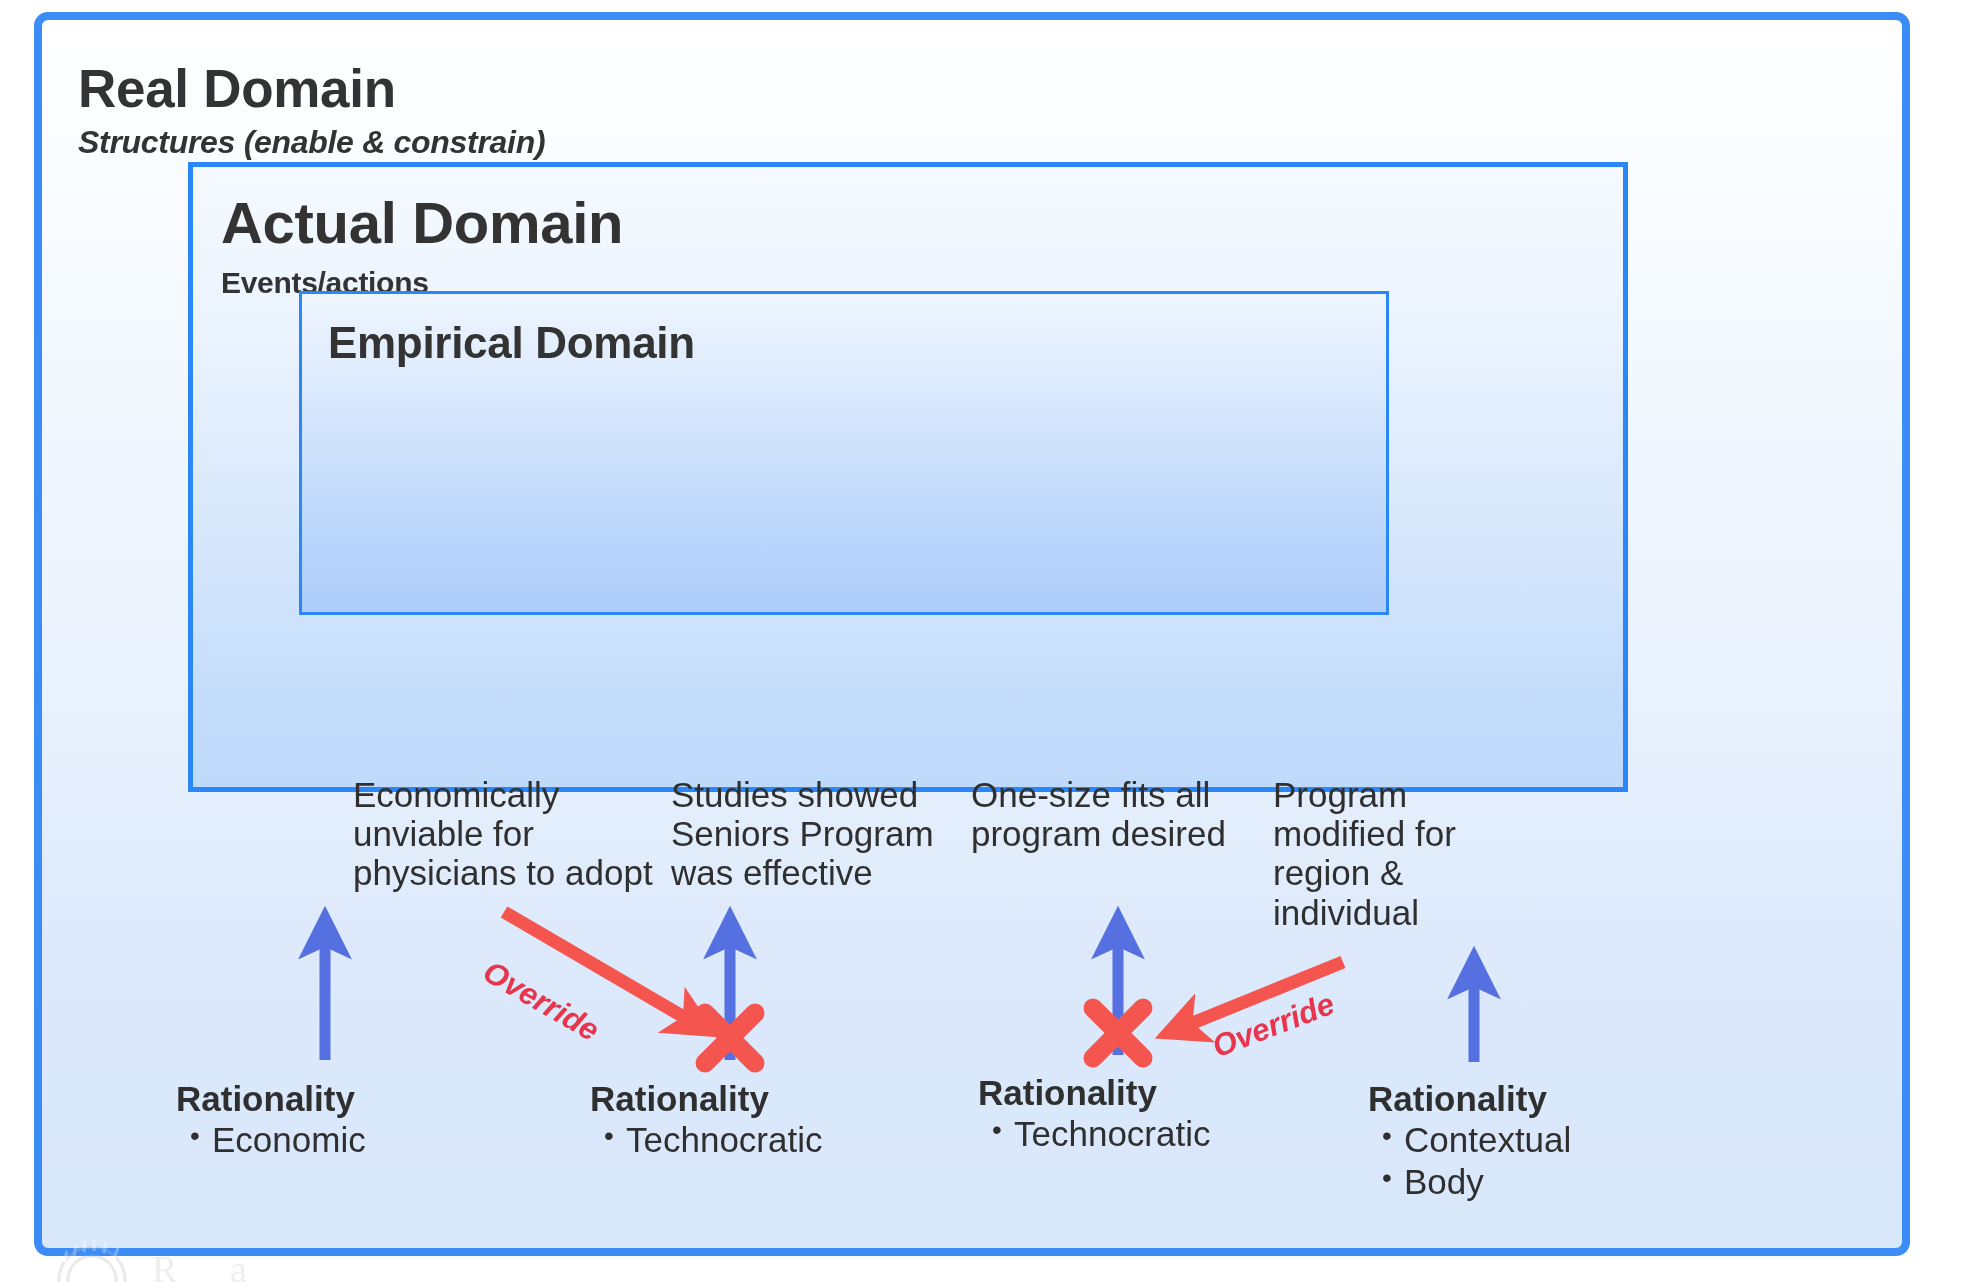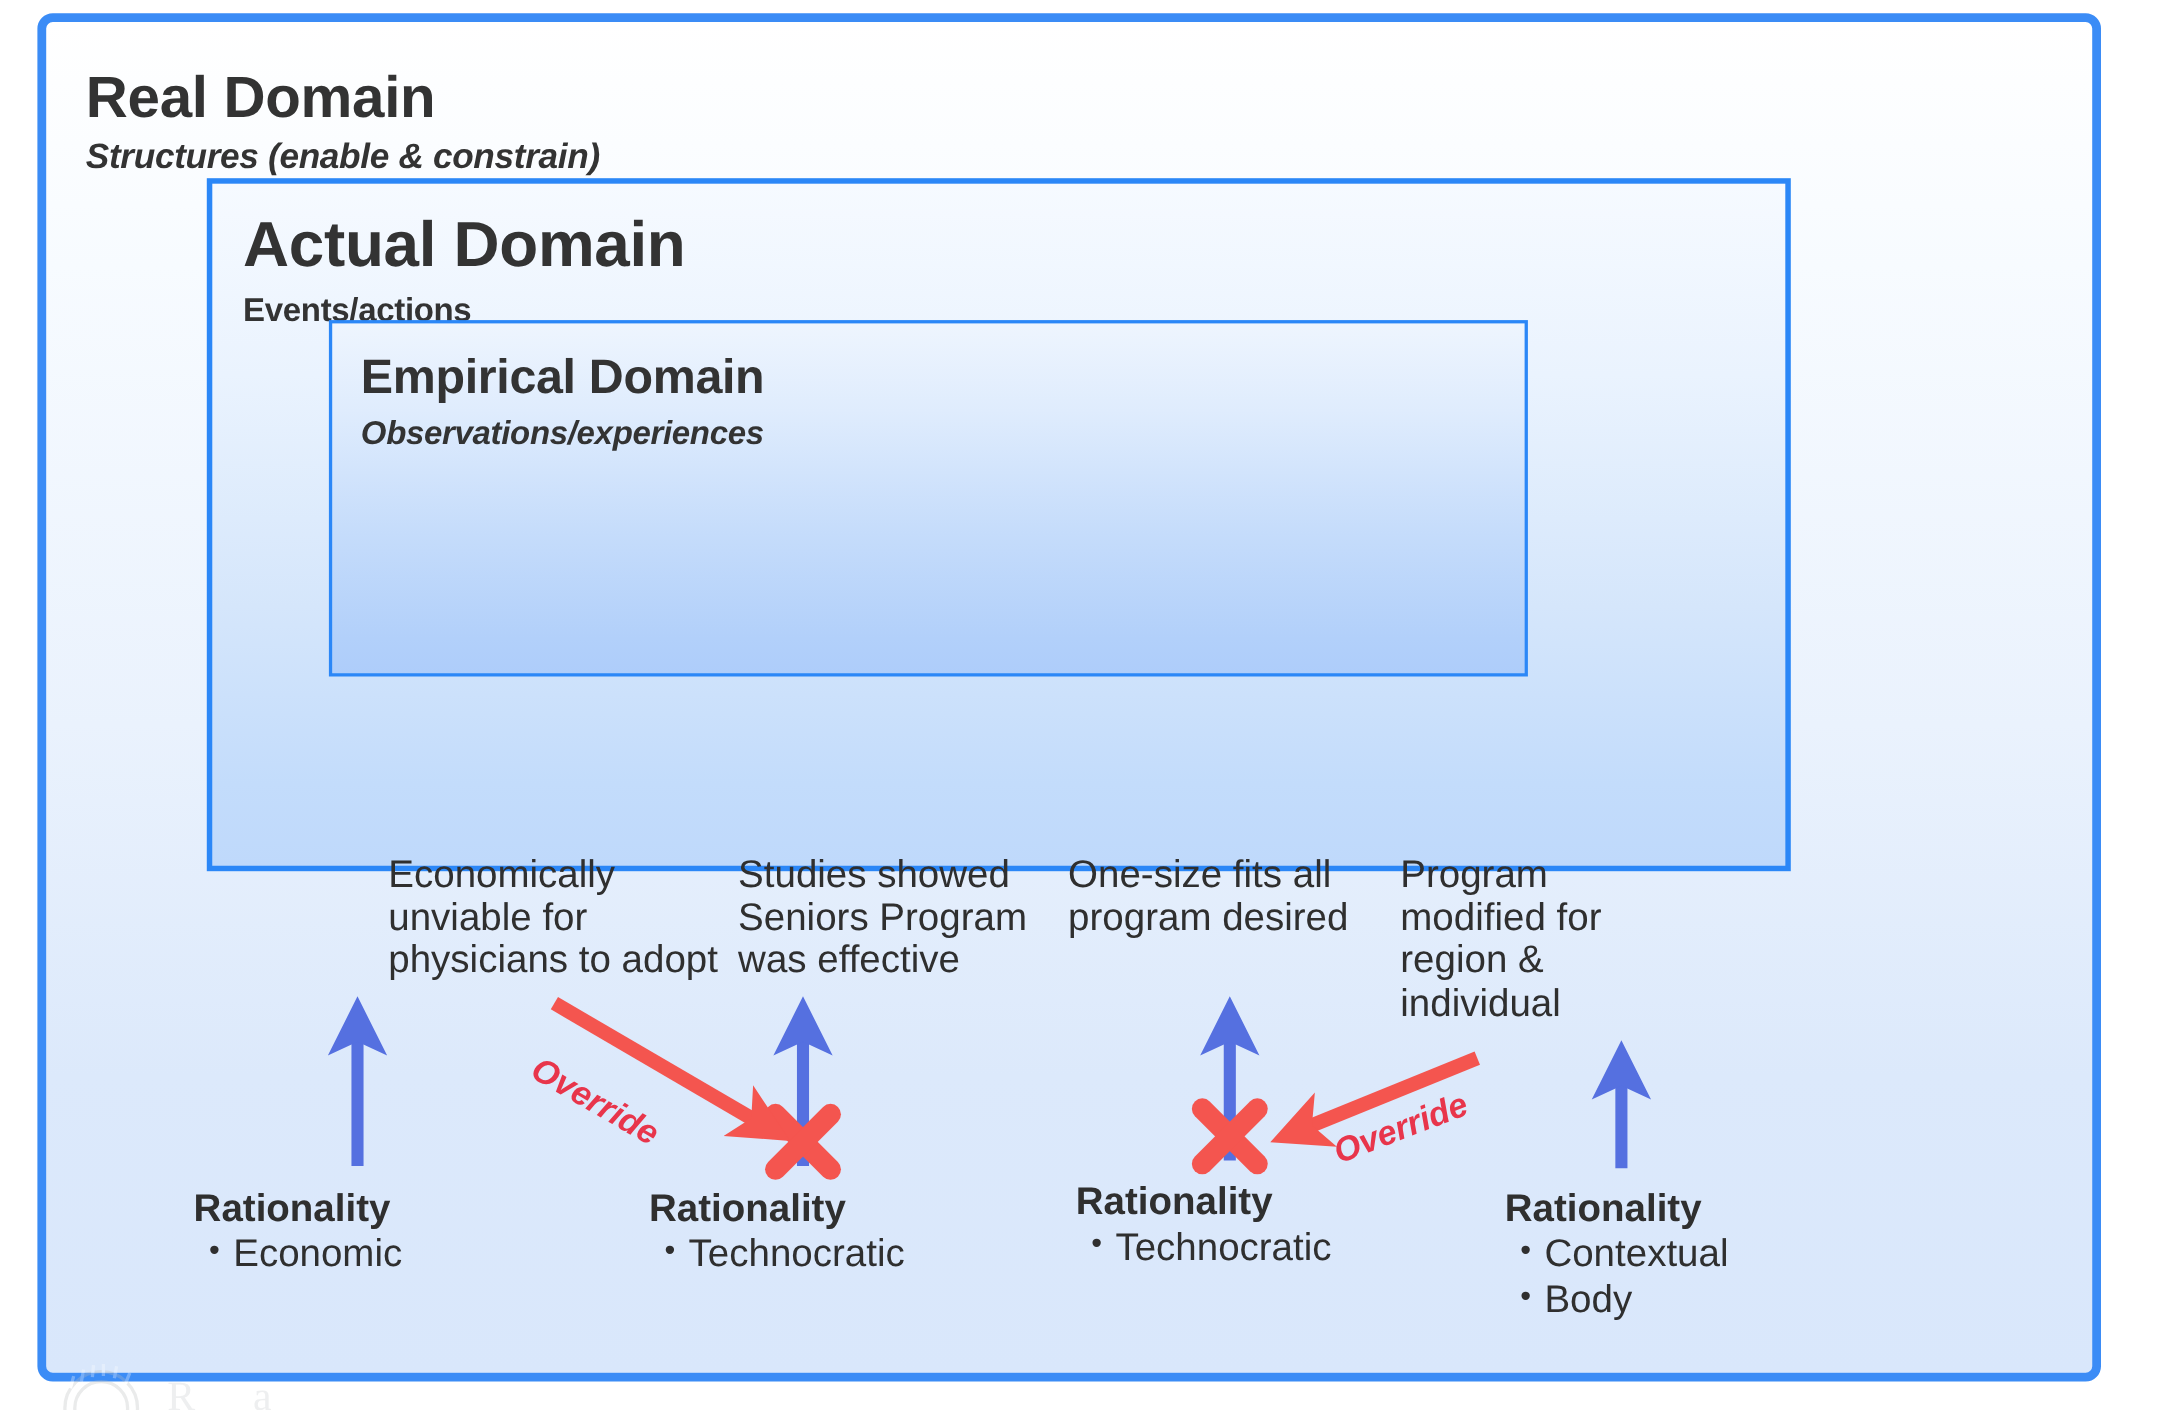--- a/index.html
+++ b/index.html
@@ -71,21 +71,20 @@
   <div id="real-domain">
     <div class="hd" id="real-title">Real Domain</div>
     <div class="hd" id="real-sub">Structures (enable &amp; constrain)</div>
 
     <div id="actual-domain">
       <div class="hd" id="actual-title">Actual Domain</div>
       <div class="hd" id="actual-sub">Events/actions</div>
 
       <div id="empirical-domain">
         <div class="hd" id="emp-title">Empirical Domain</div>
-        <div class="hd" id="emp-sub">Observations/experiences</div>
       </div>
 
       <div class="outcome" id="outcome-1">Studies showed Seniors Program was effective</div>
       <div class="outcome" id="outcome-0">Economically unviable for physicians to adopt</div>
       <div class="outcome" id="outcome-2">One-size fits all program desired</div>
       <div class="outcome" id="outcome-3">Program modified for region &amp; individual</div>
     </div>
   </div>
 
   <div class="rat" id="rat-0">

